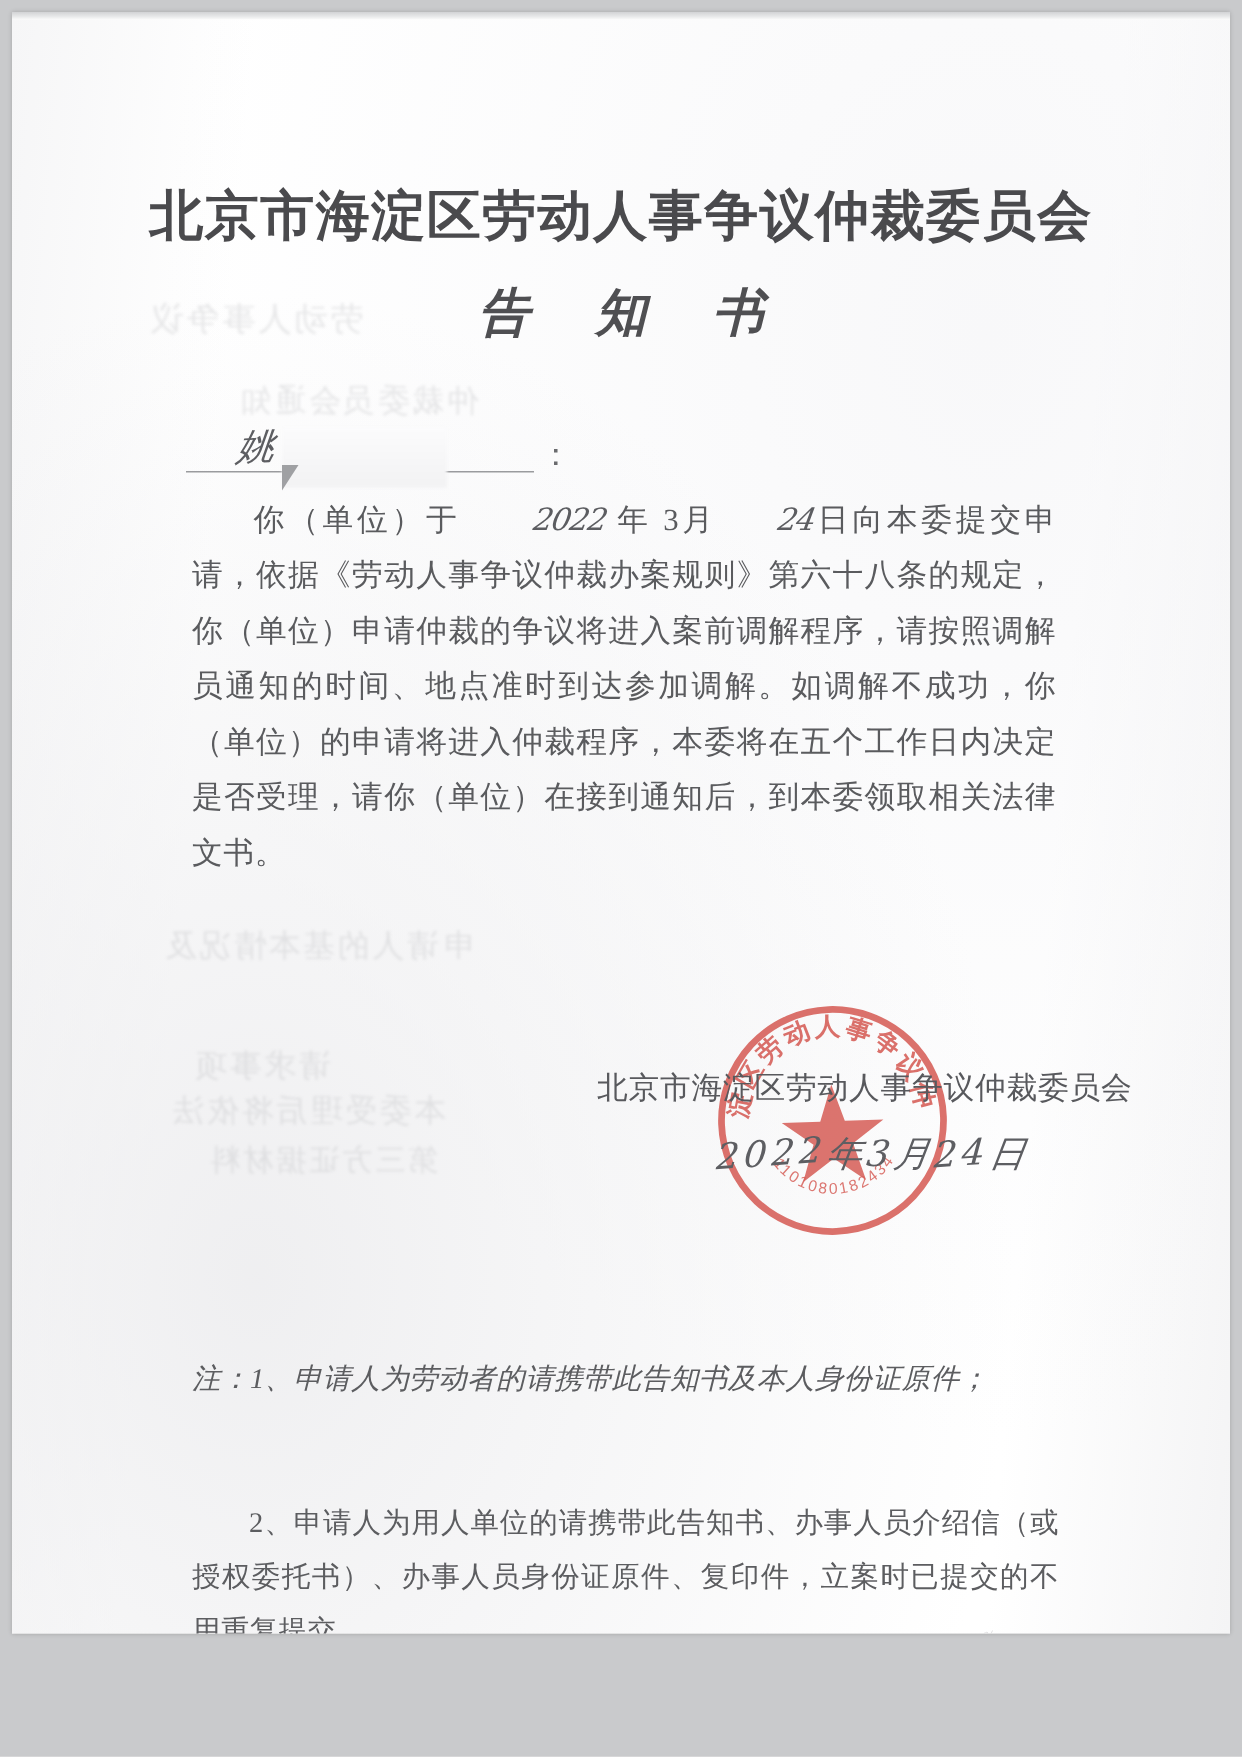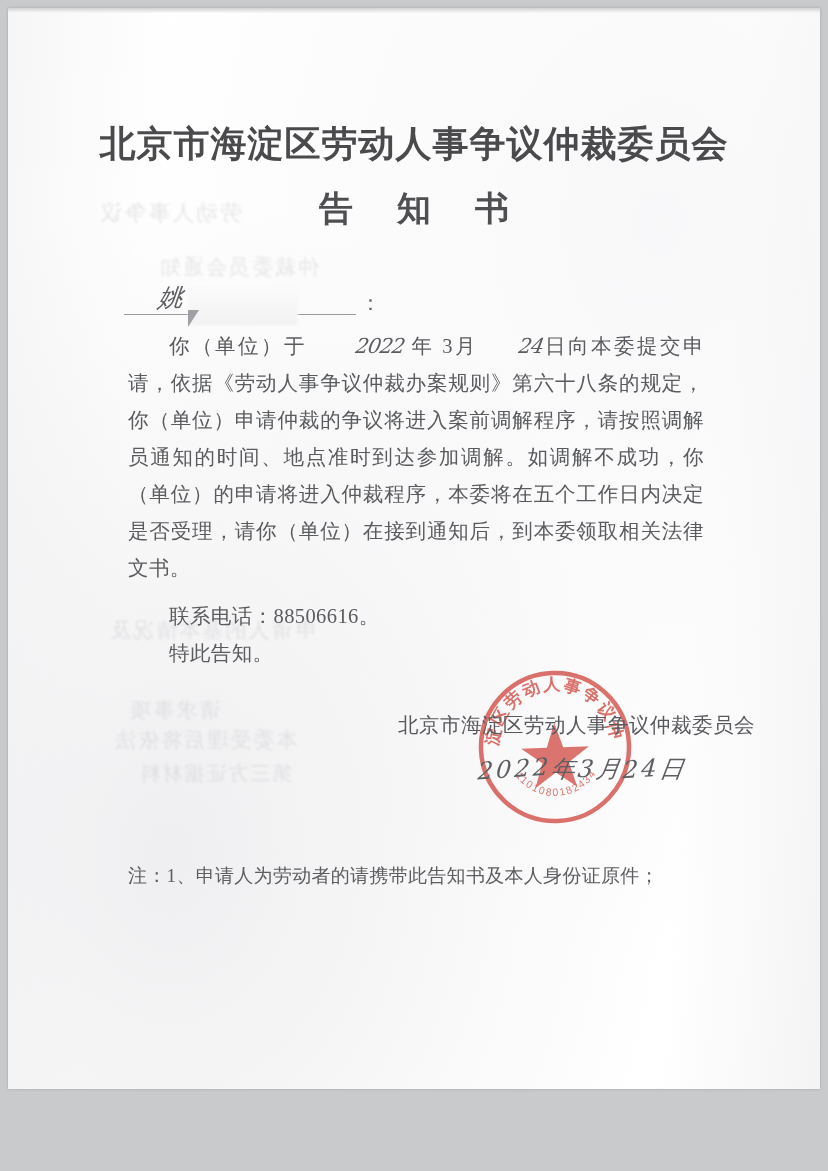--- a/index.html
+++ b/index.html
@@ -83,20 +83,21 @@
     left: 0;
     top: 178px;
     width: 812px;
     text-align: center;
     font-size: 34px;
     font-weight: bold;
     color: #4f4f52;
     letter-spacing: 44px;
     text-indent: 44px;
     font-family: "Liberation Serif", "DejaVu Serif", serif;
+    font-style: italic;
   }
 
   
   #addressee-row {
     position: absolute;
     left: 116px;
     top: 277px;
     width: 300px;
     height: 36px;
   }
@@ -223,21 +224,21 @@
     left: 120px;
     width: 578px;
     font-size: 19px;
     line-height: 36px;
     color: #5c5d60;
     text-align: justify;
     text-justify: inter-ideograph;
     font-family: "Liberation Serif", "DejaVu Serif", serif;
     letter-spacing: .3px;
   }
-  #note-1 { top: 850px; text-indent: 0; }
+  #note-1 { top: 894px; text-indent: 0; font-style: italic; }
   #note-1b { top: 900px; text-indent: 38px; }
   #note-2 { top: 990px; text-indent: 38px; }
 
   #faint-mark {
     position: absolute;
     left: 648px;
     top: 1078px;
     font-size: 10px;
     color: #dcdcde;
     transform: rotate(-12deg);
@@ -267,23 +268,21 @@
       <div id="addressee-rule"></div>
       <div id="addressee-handwriting">姚</div>
       <div id="addressee-redaction"></div>
       <div id="addressee-redaction-tip"></div>
       <div id="addressee-colon">：</div>
     </div>
 
     <div class="body-para" id="para-main"><span>你（单位）于</span>&nbsp;<span class="hand-inline">2022</span>&nbsp;<span>年</span>&nbsp;<span>3</span><span>月</span><span class="hand-inline">24</span><span>日</span><span>向本委提交申请，依据《劳动人事争议仲裁办案规则》第六十八条的规定，你（单位）申请仲裁的争议将进入案前调解程序，请按照调解员通知的时间、地点准时到达参加调解。如调解不成功，你（单位）的申请将进入仲裁程序，本委将在五个工作日内决定是否受理，请你（单位）在接到通知后，到本委领取相关法律文书。</span></div>
 
 
-    <div class="body-para" id="para-phone">联系电话：88506616。</div>
-
-    <div class="body-para" id="para-closing">特此告知。</div>
+
 
     <div id="official-seal">
       <svg width="158" height="158" viewBox="0 0 158 158" aria-hidden="true">
         <defs>
           <path id="rimTop" d="M 22,79 A 57,57 0 0 1 136,79" fill="none"></path>
           <path id="rimBottom" d="M 30,79 A 49,49 0 0 0 128,79" fill="none"></path>
         </defs>
         <circle cx="79" cy="79" r="74" fill="none" stroke="#cf4038" stroke-width="4.5" opacity=".9"></circle>
         <text font-family="'Liberation Serif', serif" font-size="17" font-weight="bold" fill="#cf4038" letter-spacing="2.2" opacity=".9">
           <textPath href="#rimTop" startOffset="50%" text-anchor="middle">北京市海淀区劳动人事争议仲裁委员会</textPath>
@@ -294,16 +293,17 @@
         <polygon points="79,55 87.2,79.5 112.9,79.5 92.2,94.7 100,119.5 79,104.4 58,119.5 65.8,94.7 45.1,79.5 70.8,79.5" fill="#cf4038" opacity=".88"></polygon>
       </svg>
     </div>
 
     <div id="signature-block">
       <div id="signature-org">北京市海淀区劳动人事争议仲裁委员会</div>
       <div id="signature-date"><span class="date-hand">2022</span><span>年</span><span>3</span><span>月</span><span class="date-hand">24</span><span>日</span></div>
     </div>
 
     <div class="note-para" id="note-1">注：1、申请人为劳动者的请携带此告知书及本人身份证原件；</div>
+    <div class="note-para" id="note-2">2、申请人为用人单位的请携带此告知书、办事人员介绍信（或授权委托书）、办事人员身份证原件、复印件，立案时已提交的不用重复提交。</div>
 
     <div id="faint-mark">%</div>
   </div>
 </div>
 
 </body></html>

